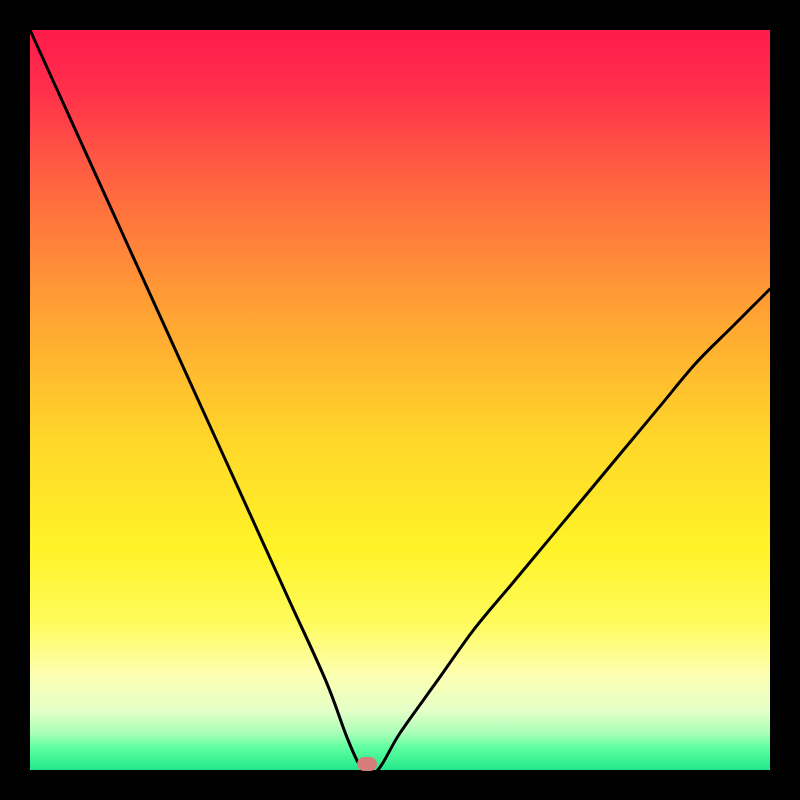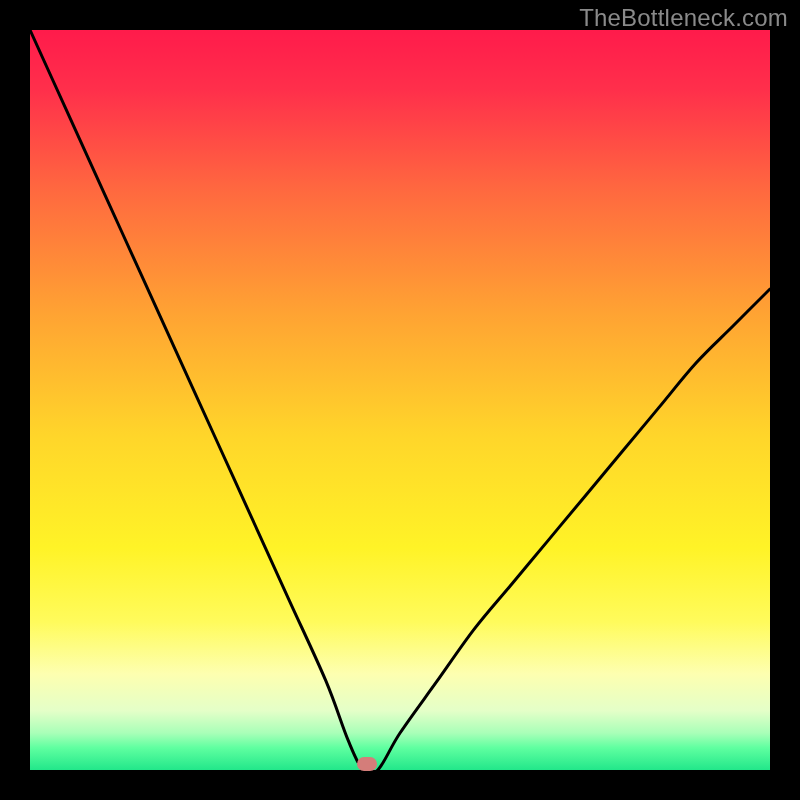--- a/index.html
+++ b/index.html
@@ -66,14 +66,13 @@
             <stop offset="95%" stop-color="#a9ffb8"></stop>
             <stop offset="97%" stop-color="#5fffa0"></stop>
             <stop offset="100%" stop-color="#22e78a"></stop>
           </linearGradient>
       </defs>
       <rect x="0" y="0" width="740" height="740" fill="url(#bg-grad)"></rect>
       <path id="curve-path" fill="none" stroke="#000" stroke-width="3" stroke-linecap="round" d="M 0 0 C 6.166666666666667 13.566666666666663 24.666666666666664 54.26666666666665 37 81.39999999999998 C 49.333333333333336 108.5333333333333 61.666666666666664 135.66666666666663 74 162.79999999999995 C 86.33333333333333 189.93333333333328 98.66666666666667 217.06666666666666 111 244.2 C 123.33333333333333 271.3333333333333 135.66666666666666 298.46666666666664 148 325.59999999999997 C 160.33333333333334 352.7333333333333 172.66666666666666 379.8666666666667 185 407 C 197.33333333333334 434.1333333333333 209.66666666666666 461.26666666666665 222 488.4 C 234.33333333333334 515.5333333333333 246.66666666666666 542.6666666666666 259 569.8 C 271.3333333333333 596.9333333333333 286.1333333333333 627.7666666666667 296 651.2 C 305.8666666666667 674.6333333333334 312.0333333333333 695.6 318.2 710.4 C 324.3666666666667 725.1999999999999 328.06666666666666 735.0666666666666 333 740 C 337.93333333333334 744.9333333333334 341.63333333333327 746.1666666666666 347.79999999999995 740 C 353.96666666666664 733.8333333333334 360.1333333333333 717.8 370 703 C 379.8666666666667 688.2 394.66666666666674 668.4666666666667 407.00000000000006 651.2 C 419.33333333333337 633.9333333333334 431.6666666666667 615.4333333333333 444 599.4 C 456.3333333333333 583.3666666666667 468.6666666666667 569.8 481 555 C 493.3333333333333 540.2 505.6666666666667 525.4 518 510.6 C 530.3333333333334 495.8 542.6666666666666 481 555 466.2 C 567.3333333333334 451.4 579.6666666666666 436.6 592 421.8 C 604.3333333333334 407 616.6666666666666 392.20000000000005 629 377.40000000000003 C 641.3333333333334 362.6 653.6666666666666 346.5666666666666 666 332.99999999999994 C 678.3333333333334 319.4333333333333 690.6666666666666 308.3333333333333 703 296 C 715.3333333333334 283.6666666666667 733.8333333333334 265.1666666666667 740 259"></path>
     </svg>
     <div id="marker" class="marker" style="background: rgb(212, 125, 122); left: 45.5%; top: 99.2%;"></div>
   </div>
-  <div class="watermark">TheBottleneck.com</div>
 </div>
 
 </body></html>

